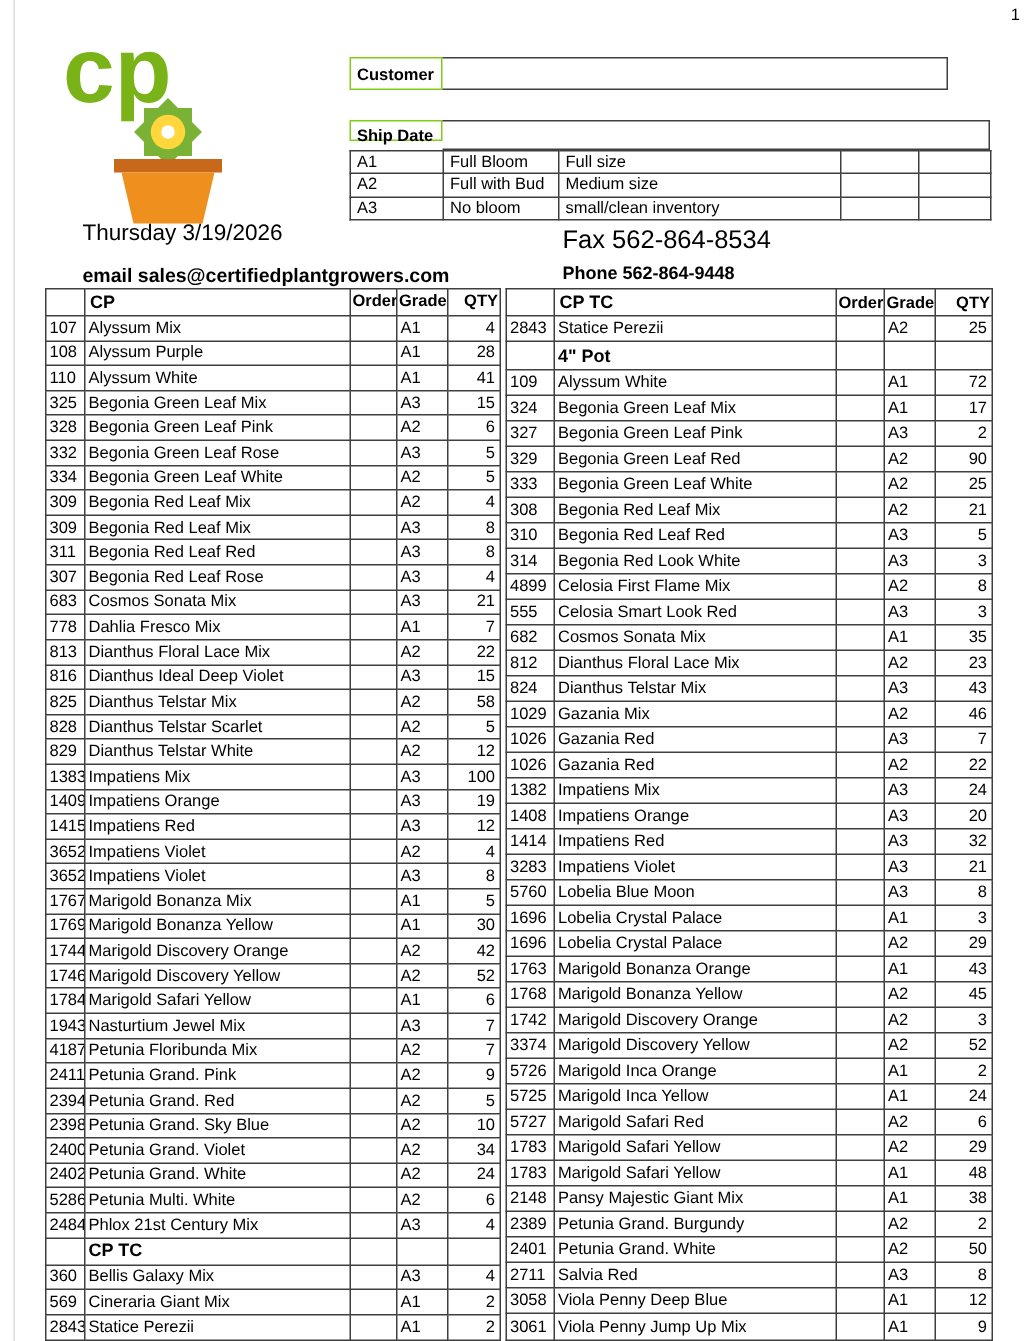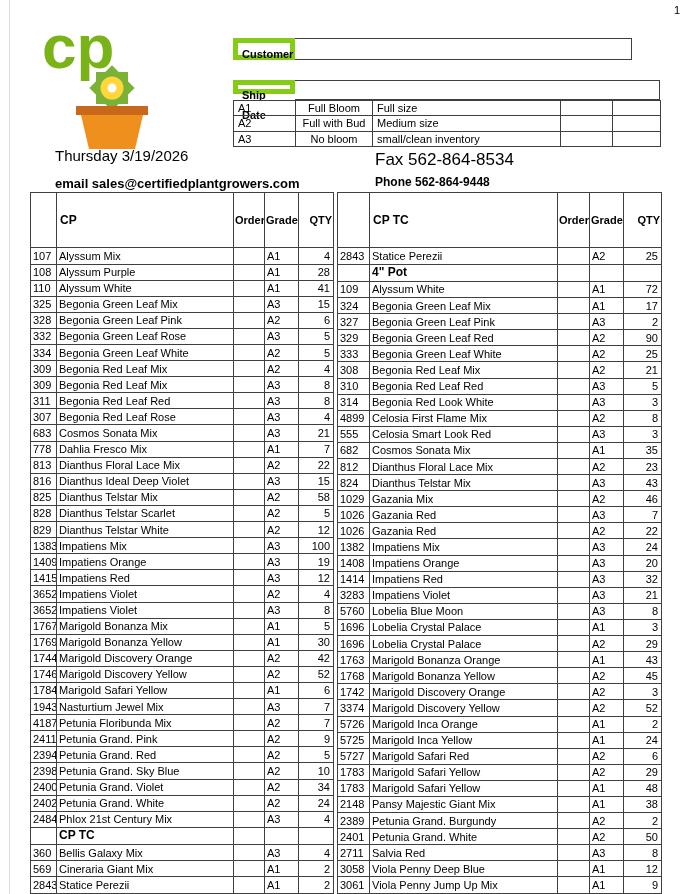--- a/index.html
+++ b/index.html
@@ -5,42 +5,42 @@
   html,body{margin:0;padding:0;background:#fff;}
   body{width:687px;height:894px;position:relative;overflow:hidden;
        font-family:"Liberation Sans",sans-serif;color:#000;}
   .page{position:absolute;inset:0;background:#fff;}
   .page-edge{position:absolute;left:9px;top:0;width:1px;height:894px;background:#dcdcdc;}
   .page-num{position:absolute;top:4px;right:7px;font-size:11px;}
   .logo{position:absolute;left:30px;top:12px;width:130px;height:138px;}
   .form-row{position:absolute;left:233px;display:flex;}
   .form-row.customer{top:38px;}
   .form-row.shipdate{top:80px;}
-  .form-label{width:62px;border:5px solid #84cc16;font-weight:bold;font-size:11px;
+  .form-label{width:62px;border:1px solid #84cc16;font-weight:bold;font-size:11px;
               padding-left:4px;box-sizing:border-box;background:#fff;}
   .customer .form-label{height:22px;line-height:22px;}
   .customer .form-input{width:337px;height:22px;border:1px solid #3f3f3f;border-left:none;box-sizing:border-box;}
   .shipdate .form-label{height:14px;line-height:20px;}
   .shipdate .form-input{width:365px;height:20px;border:1px solid #3f3f3f;border-left:none;box-sizing:border-box;}
   table.legend{position:absolute;left:233px;top:100px;border-collapse:collapse;table-layout:fixed;width:427px;}
   table.legend td{border:1px solid #3f3f3f;height:14.3px;font-size:11px;padding:0 4px;
                   white-space:nowrap;overflow:hidden;}
-  table.legend td.bloom{text-align:center;margin-top:39px;}
+  table.legend td.bloom{text-align:left;margin-top:39px;}
   .date-text{position:absolute;left:55px;top:147px;font-size:15px;}
   .fax-text{position:absolute;left:375px;top:150px;font-size:17px;}
   .email-text{position:absolute;left:55px;top:176px;font-size:13px;font-weight:bold;}
   .phone-text{position:absolute;left:375px;top:175px;font-size:12px;font-weight:bold;text-align:center;}
   .tables{position:absolute;left:30px;top:192px;display:flex;align-items:flex-start;}
   table.tbl{border-collapse:collapse;table-layout:fixed;height:702px;}
   table.tbl.left{width:303px;}
   table.tbl.right{width:324px;margin-left:3px;}
   table.tbl td{border:1px solid #3f3f3f;font-size:11px;padding:0 2px;
                white-space:nowrap;overflow:hidden;line-height:1.1;}
   table.tbl td.qty{text-align:right;padding-right:3px;}
-  table.tbl td.h{font-weight:bold;padding:16px 1px;}
+  table.tbl td.h{font-weight:bold;padding:0 1px;}
   table.tbl td.title{font-weight:bold;font-size:12px;padding:0 3px;}
   table.tbl td.section{font-weight:bold;font-size:12px;}
 </style>
 </head>
 <body>
 
 <div class="page">
   <div class="page-edge"></div>
   <div class="page-num">1</div>
 
@@ -366,20 +366,27 @@
             <td class="qty">34</td>
           </tr>
           <tr>
             <td class="code">2402</td>
             <td class="name">Petunia Grand. White</td>
             <td class="order"></td>
             <td class="grade">A2</td>
             <td class="qty">24</td>
           </tr>
           <tr>
+            <td class="code">5286</td>
+            <td class="name">Petunia Multi. White</td>
+            <td class="order"></td>
+            <td class="grade">A2</td>
+            <td class="qty">6</td>
+          </tr>
+          <tr>
             <td class="code">2484</td>
             <td class="name">Phlox 21st Century Mix</td>
             <td class="order"></td>
             <td class="grade">A3</td>
             <td class="qty">4</td>
           </tr>
           <tr>
             <td class="code"></td>
             <td class="name section">CP TC</td>
             <td class="order"></td>

